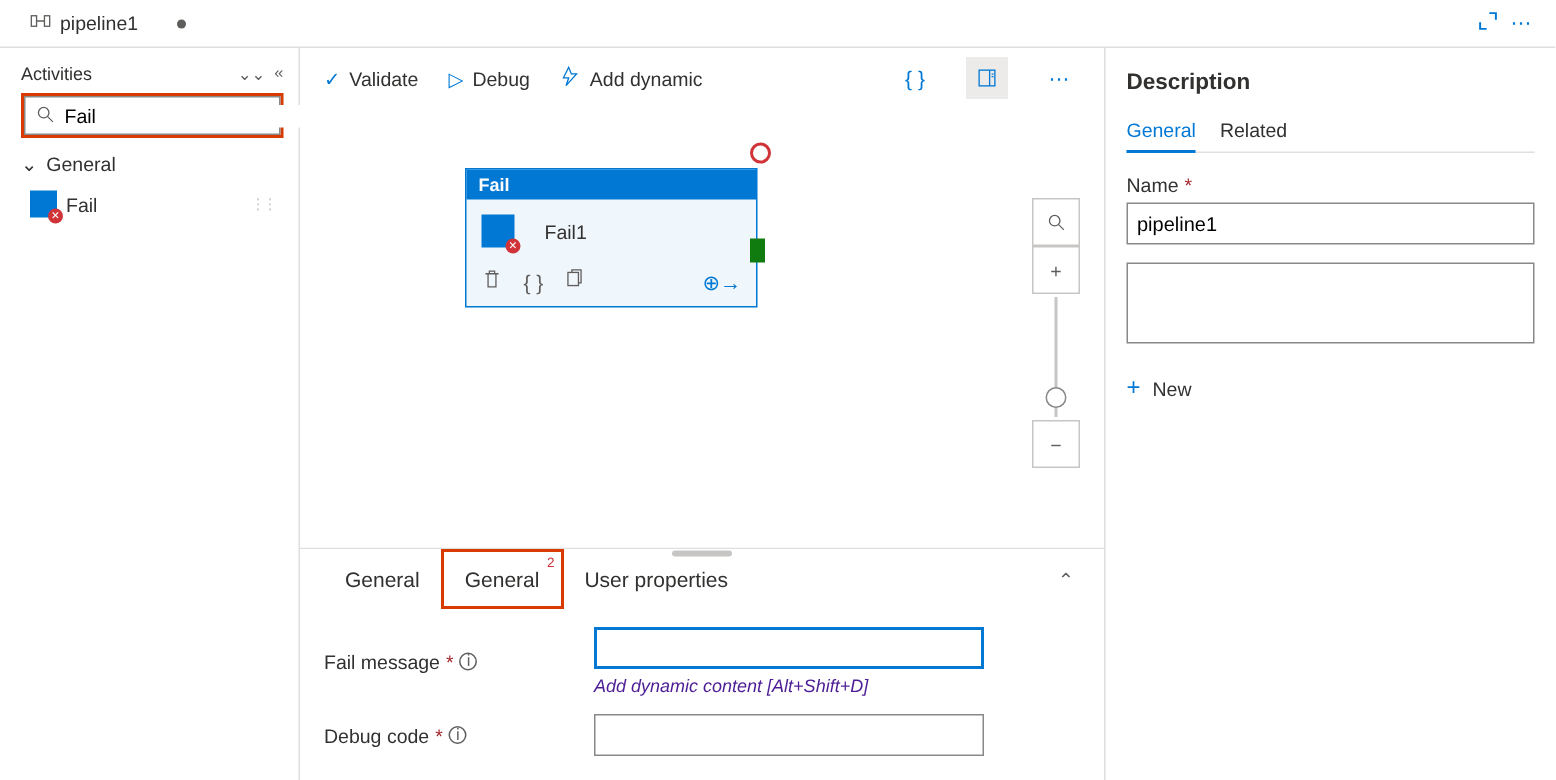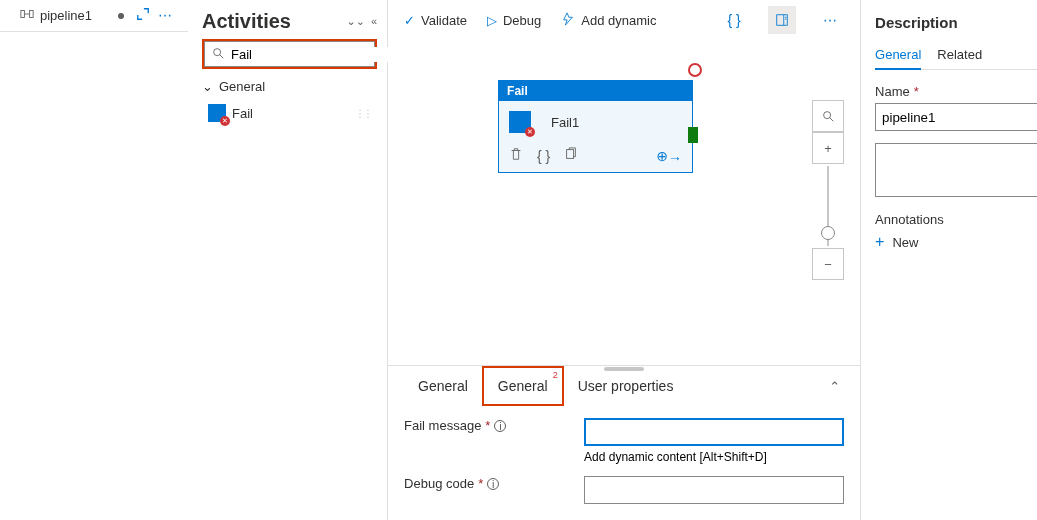--- a/index.html
+++ b/index.html
@@ -1,33 +1,33 @@
 <!DOCTYPE html>
 <html><head>
 <meta charset="utf-8">
 <style>
 * { box-sizing: border-box; margin: 0; padding: 0; font-family: 'Segoe UI', Tahoma, sans-serif; }
 body { font-size: 13px; color: #323130; background: #fff; }
-.app { display: flex; flex-direction: row; width: 1037px; height: 520px; }
+.app { display: flex; flex-direction: column; width: 1037px; height: 520px; }
 
 
 .top-tabs { display: flex; align-items: center; height: 32px; border-bottom: 1px solid #e1dfdd; padding: 0 8px; }
 .tab { display: flex; align-items: center; padding: 0 12px; height: 100%; font-size: 13px; gap: 6px; }
 .tab .dot { width: 6px; height: 6px; border-radius: 50%; background: #605e5c; margin-left: 20px; }
 .top-tabs .spacer { flex: 1; }
 .top-right-icons { display: flex; gap: 8px; padding-right: 8px; }
 .top-right-icons .ico { color: #0078D4; cursor: pointer; font-size: 14px; }
 
 
 .main { display: flex; flex: 1; min-height: 0; }
 
 
 .sidebar { width: 200px; border-right: 1px solid #e1dfdd; padding: 10px 10px 10px 14px; }
 .sidebar-header { display: flex; align-items: center; justify-content: space-between; margin-bottom: 6px; }
-.sidebar-header h3 { font-size: 20px; font-weight: 700; }
+.sidebar-header h3 { font-size: 12px; font-weight: 400; }
 .sidebar-header .chevs { font-size: 11px; color: #605e5c; display: flex; gap: 6px; }
 .search-wrap { border: 2px solid #d83b01; padding: 0; margin-bottom: 6px; }
 .search-input { display: flex; align-items: center; border: 1px solid #8a8886; height: 26px; padding: 0 6px; gap: 6px; }
 .search-input input { border: none; outline: none; flex: 1; font-size: 13px; }
 .cat { display: flex; align-items: center; gap: 6px; padding: 4px 0; font-size: 13px; cursor: pointer; }
 .act-item { display: flex; align-items: center; gap: 6px; padding: 4px 6px; margin-top: 2px; }
 .act-item .ic { width: 18px; height: 18px; background: #0078D4; position: relative; }
 .act-item .ic::after { content: "✕"; position: absolute; right: -4px; bottom: -4px; background: #d13438; color: #fff; width: 10px; height: 10px; border-radius: 50%; font-size: 7px; display: flex; align-items: center; justify-content: center; }
 .act-item .grip { margin-left: auto; color: #c8c6c4; font-size: 10px; letter-spacing: -2px; }
 
@@ -60,28 +60,28 @@
 .drag-handle { width: 40px; height: 4px; background: #c8c6c4; margin: 2px auto; border-radius: 2px; }
 
 
 .bottom-panel { border-top: 1px solid #e1dfdd; padding: 0 16px 16px; }
 .bp-tabs { display: flex; align-items: center; height: 40px; gap: 0; }
 .bp-tab { padding: 0 14px; height: 100%; display: flex; align-items: center; font-size: 14px; cursor: pointer; position: relative; }
 .bp-tab.settings { border: 2px solid #d83b01; }
 .bp-tab .badge { position: absolute; top: 2px; right: 4px; font-size: 9px; color: #d13438; }
 .bp-tabs .sp { flex: 1; }
 .bp-tabs .chev { color: #605e5c; cursor: pointer; padding: 0 4px; }
-.form-row { display: flex; align-items: flex-start; margin-top: 12px; }
+.form-row { display: flex; align-items: center; margin-top: 12px; }
 .form-row label { width: 180px; font-size: 13px; display: flex; align-items: center; gap: 4px; }
 .form-row .req { color: #a4262c; }
 .form-row .info { color: #605e5c; font-size: 11px; border: 1px solid #605e5c; border-radius: 50%; width: 12px; height: 12px; display: inline-flex; align-items: center; justify-content: center; }
 .form-row .field { flex: 0 0 260px; }
 .form-row input[type=text] { width: 260px; height: 28px; border: 2px solid #0078D4; padding: 0 6px; outline: none; }
 .form-row.ecode input[type=text] { border: 1px solid #8a8886; }
-.dyn-link { color: #000000; font-size: 12px; margin-top: 4px; display: block; cursor: pointer; }
+.dyn-link { color: #4c1d95; font-size: 12px; margin-top: 4px; display: block; cursor: pointer; font-style: italic; }
 
 
 .props { width: 300px; padding: 14px 14px; font-size: 13px; }
 .props h3 { font-size: 15px; font-weight: 600; margin-bottom: 10px; }
 .ptabs { display: flex; gap: 16px; border-bottom: 1px solid #e1dfdd; margin-bottom: 14px; }
 .ptab { padding: 6px 0; font-size: 13px; cursor: pointer; }
 .ptab.active { color: #0078D4; border-bottom: 2px solid #0078D4; margin-bottom: -1px; }
 .plabel { font-size: 13px; margin-bottom: 4px; display: flex; gap: 4px; }
 .pinput { width: 100%; height: 28px; border: 1px solid #8a8886; padding: 0 6px; margin-bottom: 12px; }
 .ptextarea { width: 100%; height: 54px; border: 1px solid #8a8886; padding: 4px 6px; margin-bottom: 12px; resize: none; }
@@ -268,20 +268,19 @@
       <div class="ptabs">
         <div class="ptab active">General</div>
         <div class="ptab">Related</div>
       </div>
       <div class="plabel">
         <span>Name</span>
           <span class="req" style="color:#a4262c">*</span>
       </div>
       <input class="pinput" type="text" value="pipeline1" style="">
       <textarea class="ptextarea" style=""></textarea>
-      <div class="plabel">Annotations</div>
       <div class="add-new">
         <span class="plus">+</span>
         <span>New</span>
       </div>
     </div>
   </div>
 </div>
 
 </body></html>

